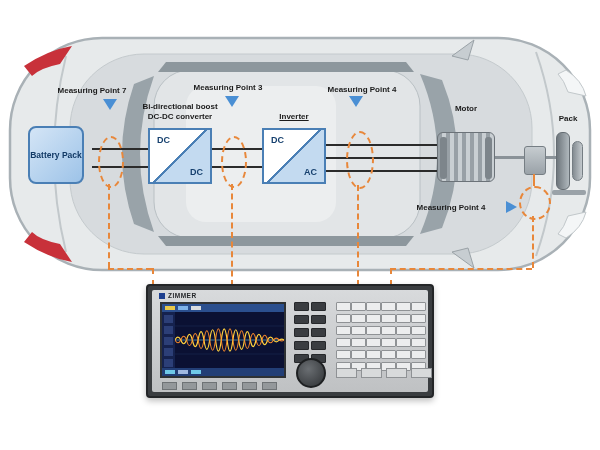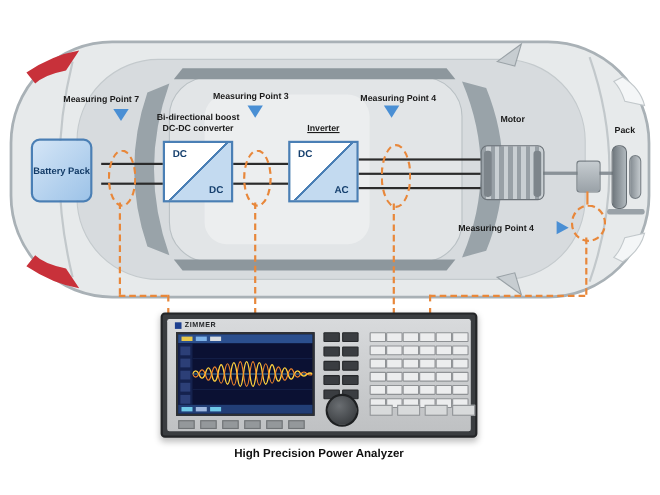--- a/index.html
+++ b/index.html
@@ -263,17 +263,14 @@
         </div>
       <div class="fnrow">
           <div class="fnkey"></div>
           <div class="fnkey"></div>
           <div class="fnkey"></div>
           <div class="fnkey"></div>
         </div>
     </div>
   </div>
 
-  <div class="caption">
-    <span>High Precision Power Analyzer</span>
-  </div>
 
 </div>
 
 </body></html>

